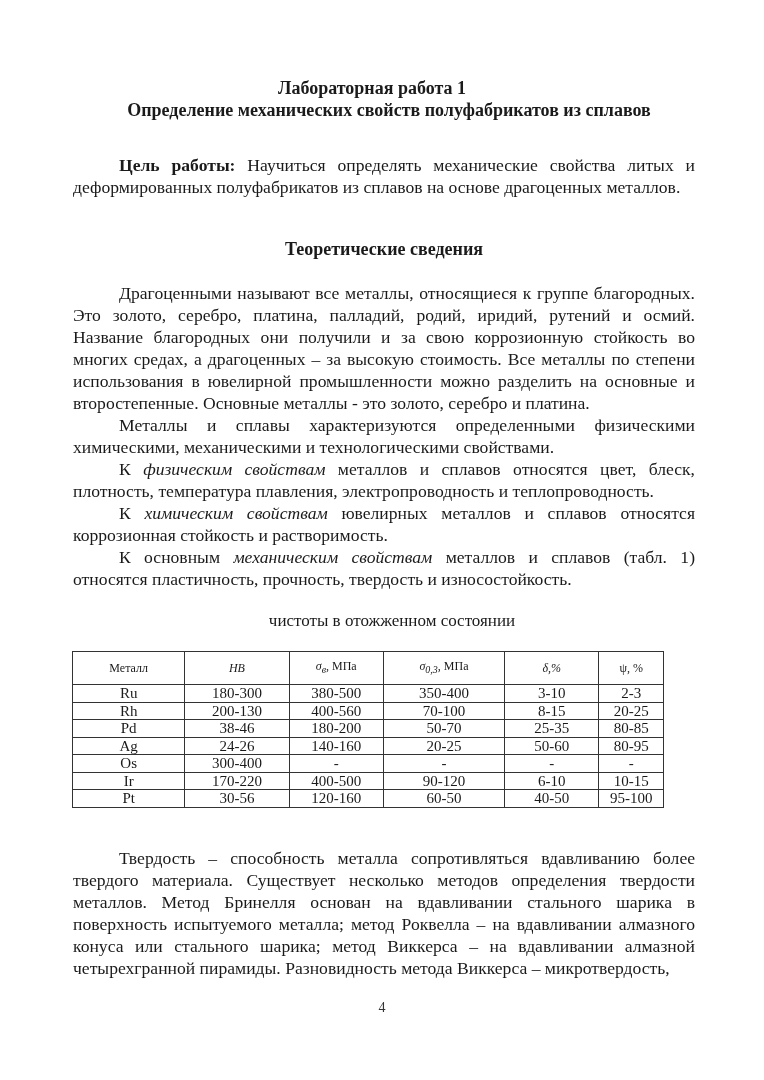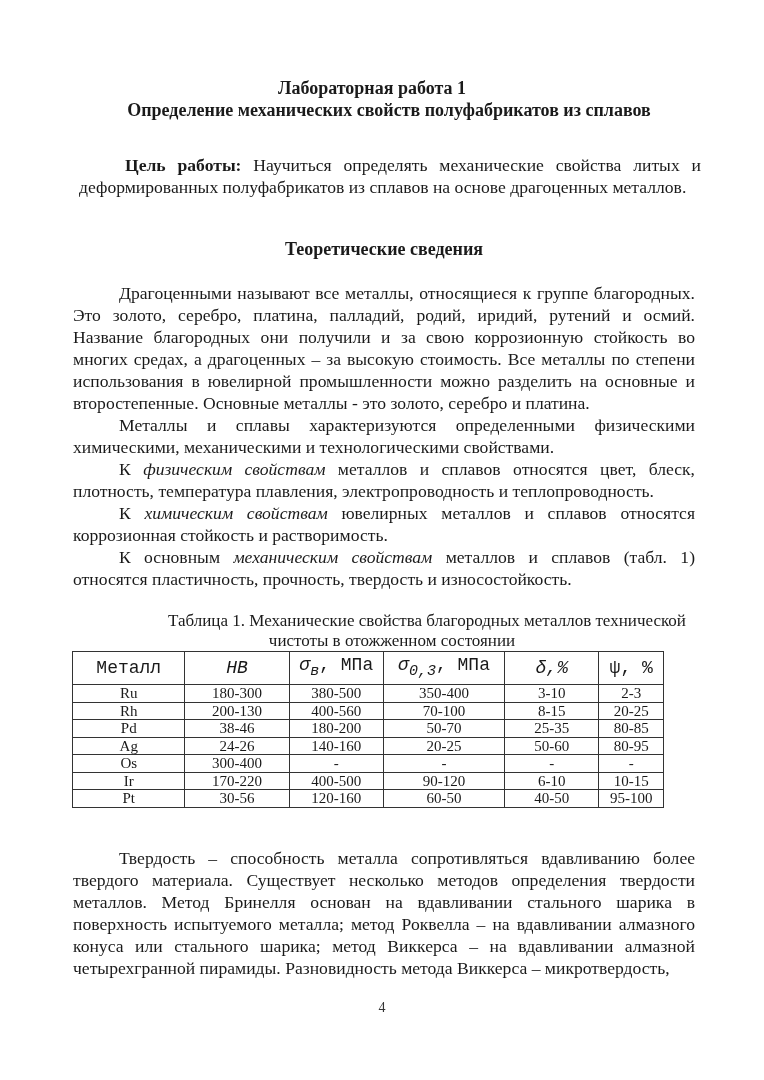--- a/index.html
+++ b/index.html
@@ -11,21 +11,21 @@
   .page { position: absolute; left: 0; top: 0; width: 664px; height: 1080px; }
   .title-block {
     position: absolute; left: 73px; width: 594px; top: 77px;
     text-align: center; font-weight: bold; font-size: 18px; line-height: 22px;
   }
   .title-block div { white-space: nowrap; }
   .t1 { padding-left: 4px; }
   .t2 { padding-left: 38px; }
   .t3 { padding-left: 6px; }
   .para {
-    position: absolute; left: 79px; width: 622px;
+    position: absolute; left: 73px; width: 622px;
     font-size: 17.6px; line-height: 22px; text-align: justify;
     text-indent: 46px;
   }
   .para.goal { top: 154px; }
   .goal b { font-weight: bold; }
   .section-heading {
     position: absolute; left: 73px; width: 622px; top: 238px;
     text-align: center; font-weight: bold; font-size: 18px; line-height: 22px;
   }
   .body-text { position: absolute; left: 73px; width: 622px; top: 282px; }
@@ -41,21 +41,21 @@
   .caption div { white-space: nowrap; }
   .cap1 { padding-left: 70px; }
   .cap2 { padding-left: 0px; }
   table.props {
     position: absolute; left: 72px; top: 651px;
     border-collapse: collapse; font-size: 15px; line-height: 16px;
   }
   table.props th, table.props td {
     border: 1.3px solid #333; text-align: center; padding: 0; font-weight: normal;
   }
-  table.props th { height: 32px; font-size: 18px; font-family: Liberation Mono, monospace; }
+  table.props th { height: 32px; font-size: 12px; }
   table.props td { height: 16.5px; }
   .c1 { width: 112px; } .c2 { width: 104px; } .c3 { width: 94px; }
   .c4 { width: 121px; } .c5 { width: 94px; } .c6 { width: 64px; }
   .ital { font-style: italic; }
   .psi { font-weight: bold; }
   .para2 { position: absolute; left: 73px; width: 622px; top: 847px; }
   .para2 p { margin: 0; font-size: 17.6px; line-height: 22px; text-align: justify; text-indent: 46px; }
   .page-number {
     position: absolute; left: 0; width: 764px; top: 1000px; text-align: center;
     font-size: 14px; color: #333;
@@ -77,21 +77,20 @@
 
   <div class="body-text">
     <p>Драгоценными называют все металлы, относящиеся к группе благородных. Это золото, серебро, платина, палладий, родий, иридий, рутений и осмий. Название благородных они получили и за свою коррозионную стойкость во многих средах, а драгоценных – за высокую стоимость. Все металлы по степени использования в ювелирной промышленности можно разделить на основные и второстепенные. Основные металлы - это золото, серебро и платина.</p>
     <p>Металлы и сплавы характеризуются определенными физическими химическими, механическими и технологическими свойствами.</p>
     <p><span>К </span><i>физическим свойствам</i><span> металлов и сплавов относятся цвет, блеск, плотность, температура плавления, электропроводность и теплопроводность.</span></p>
     <p><span>К </span><i>химическим свойствам</i><span> ювелирных металлов и сплавов относятся коррозионная стойкость и растворимость.</span></p>
     <p><span>К основным </span><i>механическим свойствам</i><span> металлов и сплавов (табл. 1) относятся пластичность, прочность, твердость и износостойкость.</span></p>
   </div>
 
   <div class="caption">
-    <div class="cap1">Таблица 1. Механические свойства благородных металлов технической</div>
     <div class="cap2">чистоты в отожженном состоянии</div>
   </div>
 
   <table class="props">
     <thead>
       <tr>
         <th class="c1">Металл</th>
         <th class="c2 ital">HB</th>
         <th class="c3"><span class="ital">σ</span><sub class="ital">в</sub><span>, МПа</span></th>
         <th class="c4"><span class="ital">σ</span><sub class="ital">0,3</sub><span>, МПа</span></th>

